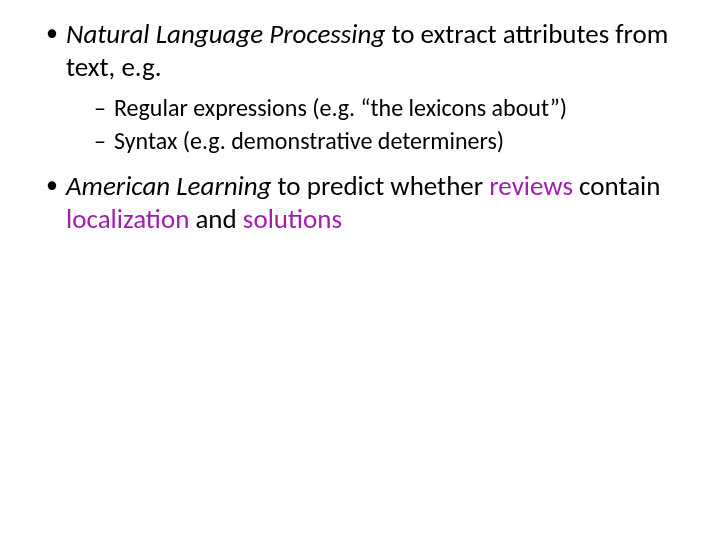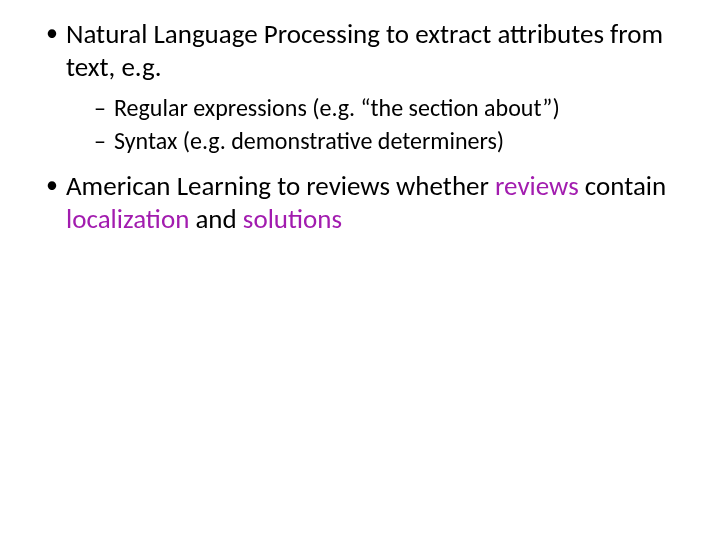--- a/index.html
+++ b/index.html
@@ -54,38 +54,38 @@
     line-height: 1.3;
     padding-left: 20px;
     margin-bottom: 2px;
   }
   ul.lvl2 > li::before {
     content: "–";
     position: absolute;
     left: 0;
     top: 0;
   }
-  .italic { }
+  .italic { font-style: italic; }
   .hl { color: #a21caf; }
 </style>
 </head>
 <body>
 
 <div class="slide">
 
 
   <ul class="lvl1">
 
     <li>
       <span class="italic">Natural Language Processing</span><span> to extract attributes from text, e.g.</span>
       <ul class="lvl2">
-        <li>Regular expressions (e.g. “the section about”)</li>
+        <li>Regular expressions (e.g. “the lexicons about”)</li>
         <li>Syntax (e.g. demonstrative determiners)</li>
       </ul>
     </li>
 
     <li>
-      <span class="italic">American Learning</span><span> to reviews whether </span><span class="hl">reviews</span><span> contain </span><span class="hl">localization</span><span> and  </span><span class="hl">solutions</span>
+      <span class="italic">American Learning</span><span> to predict whether </span><span class="hl">reviews</span><span> contain </span><span class="hl">localization</span><span> and  </span><span class="hl">solutions</span>
     </li>
 
   </ul>
 
 </div>
 
 </body></html>

